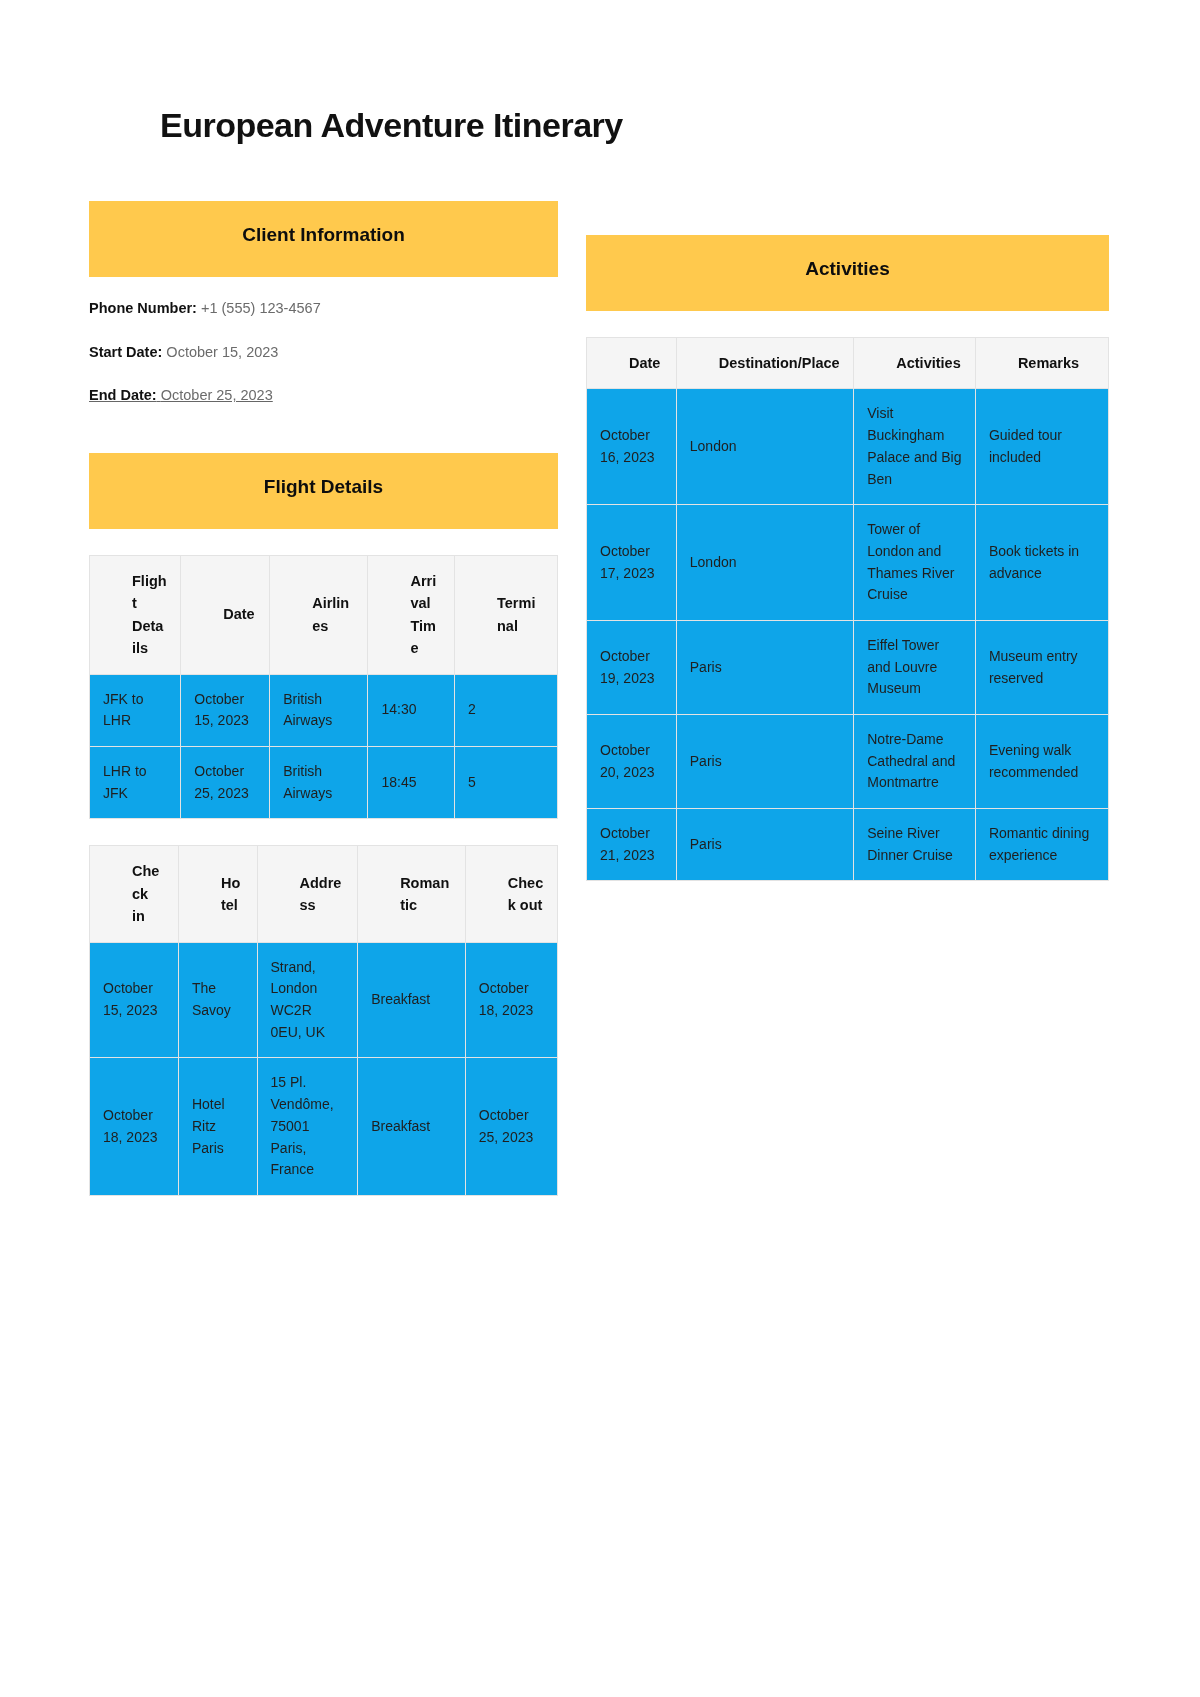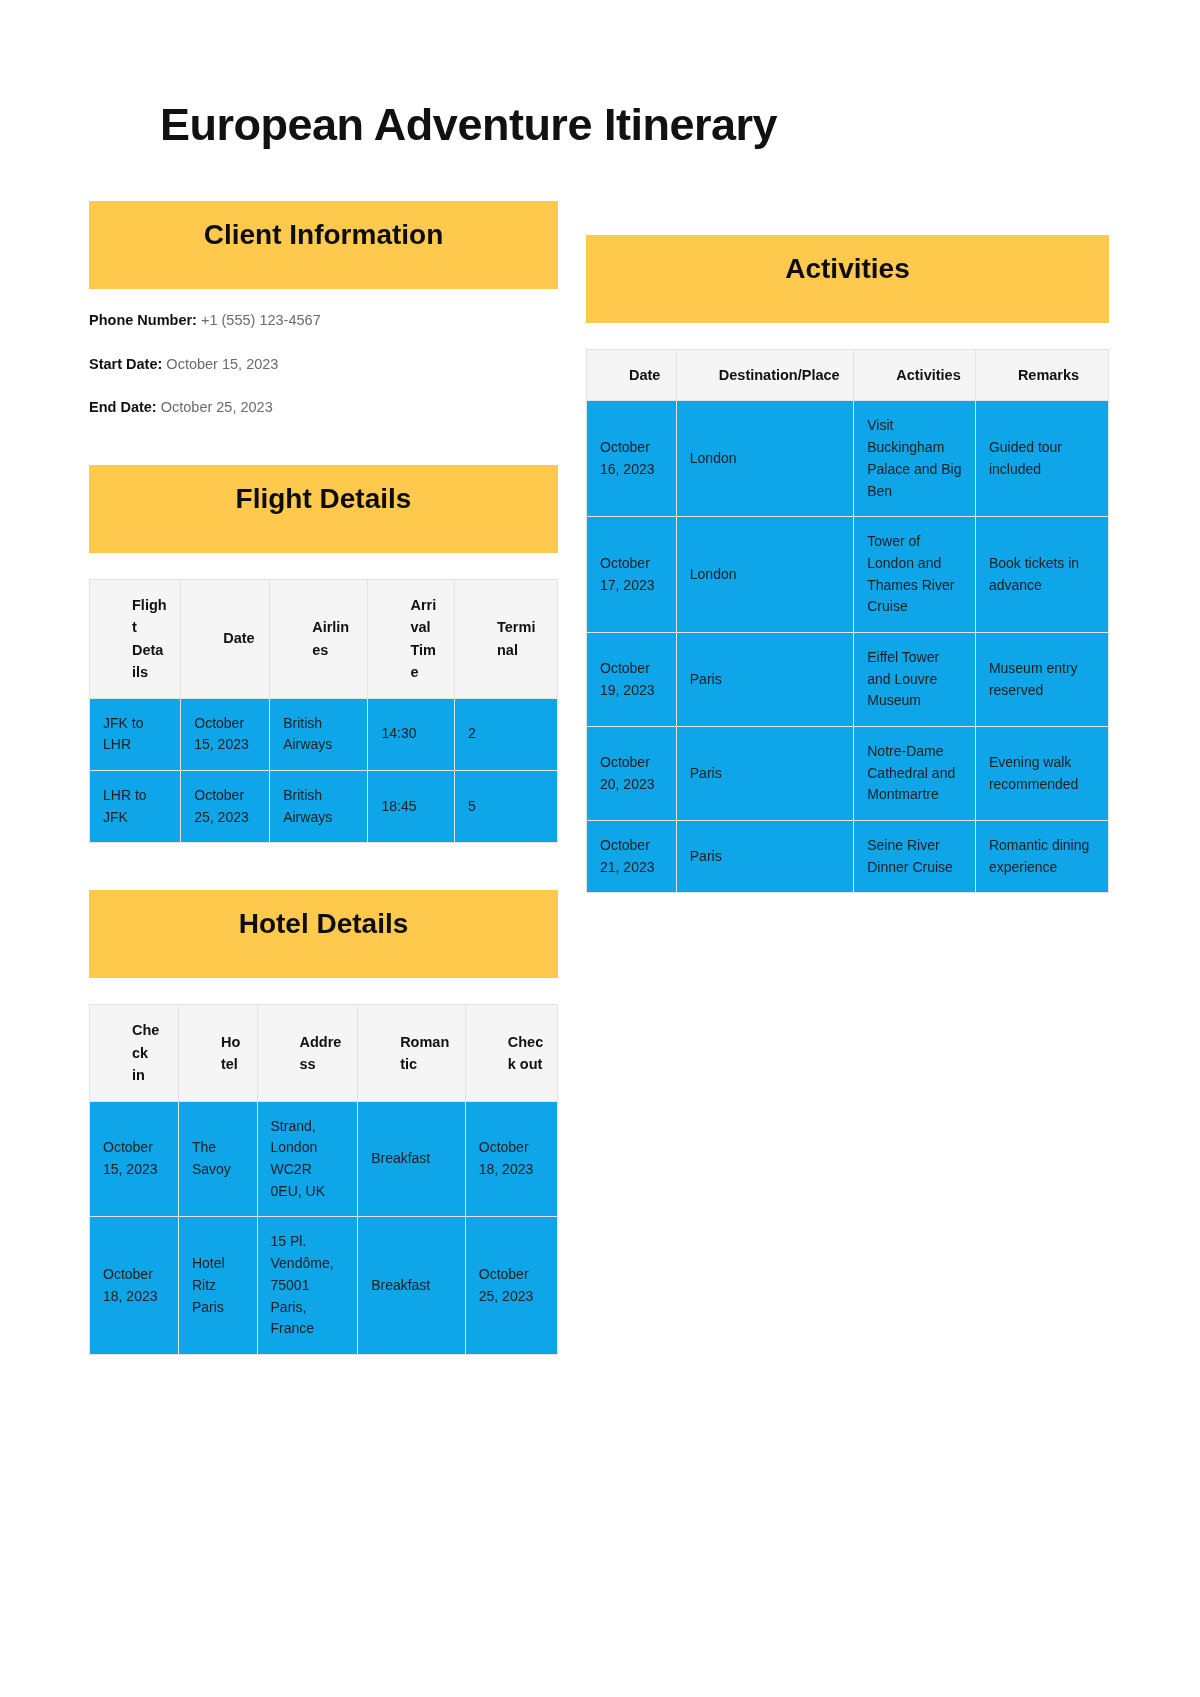--- a/index.html
+++ b/index.html
@@ -20,22 +20,22 @@
     height: 1697px;
     box-sizing: border-box;
     padding: 0;
     position: relative;
   }
 
   
   .doc-title {
     position: absolute;
     left: 160px;
-    top: 69px;
-    font-size: 45px;
+    top: 83px;
+    font-size: 34px;
     font-weight: bold;
     letter-spacing: -0.5px;
     color: #111111;
     line-height: 1.15;
     white-space: nowrap;
   }
 
   
   .col-left {
     position: absolute;
@@ -48,40 +48,40 @@
     left: 586px;
     top: 201px;
     width: 523px;
     margin-top: 34px;
   }
 
   
   .section-bar {
     background: #FFC94D;
     text-align: center;
-    font-size: 28px;
+    font-size: 19px;
     font-weight: bold;
     color: #0d0d0d;
-    height: 88px;
+    height: 76px;
     line-height: 68px;
     box-sizing: border-box;
     overflow: hidden;
   }
 
   
   .client-list {
     margin-top: 22px;
   }
   .client-row {
     font-size: 14.5px;
     line-height: 1.35;
     margin-bottom: 24px;
     color: #666666;
   }
-  .client-row:last-child { margin-bottom: 0; }
+  .client-row:last-child { margin-bottom: 0; text-decoration: underline; }
   .client-label {
     font-weight: bold;
     color: #111111;
   }
   .client-value {
     color: #6b6b6b;
   }
 
   
   table.data-table {
@@ -194,21 +194,20 @@
             <td>LHR to JFK</td>
             <td>October 25, 2023</td>
             <td>British Airways</td>
             <td>18:45</td>
             <td>5</td>
           </tr>
         </tbody>
       </table>
     </div>
 
-    <div class="section-bar block-gap">Hotel Details</div>
 
     <div class="table-wrap">
       <table class="data-table hotel-table">
         <colgroup>
           <col class="c1">
             <col class="c2">
             <col class="c3">
             <col class="c4">
             <col class="c5">
         </colgroup>

